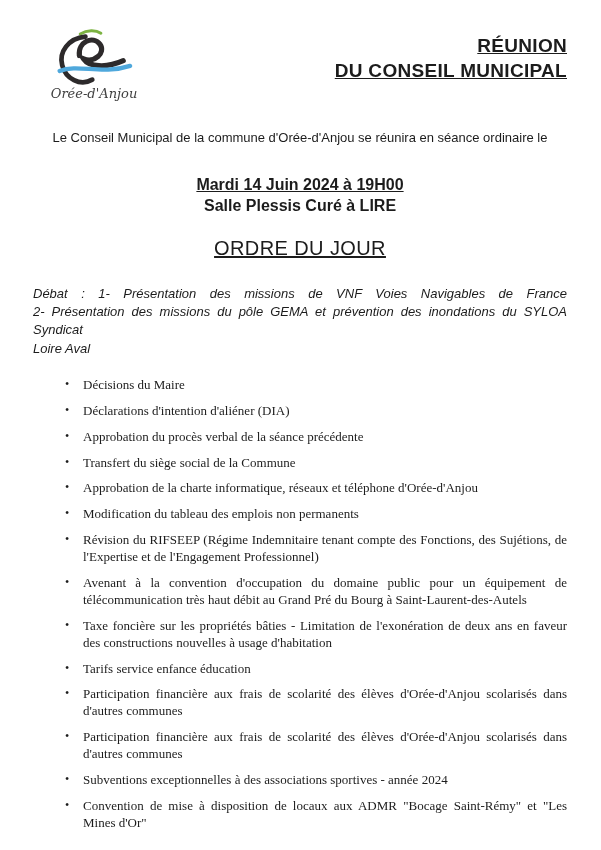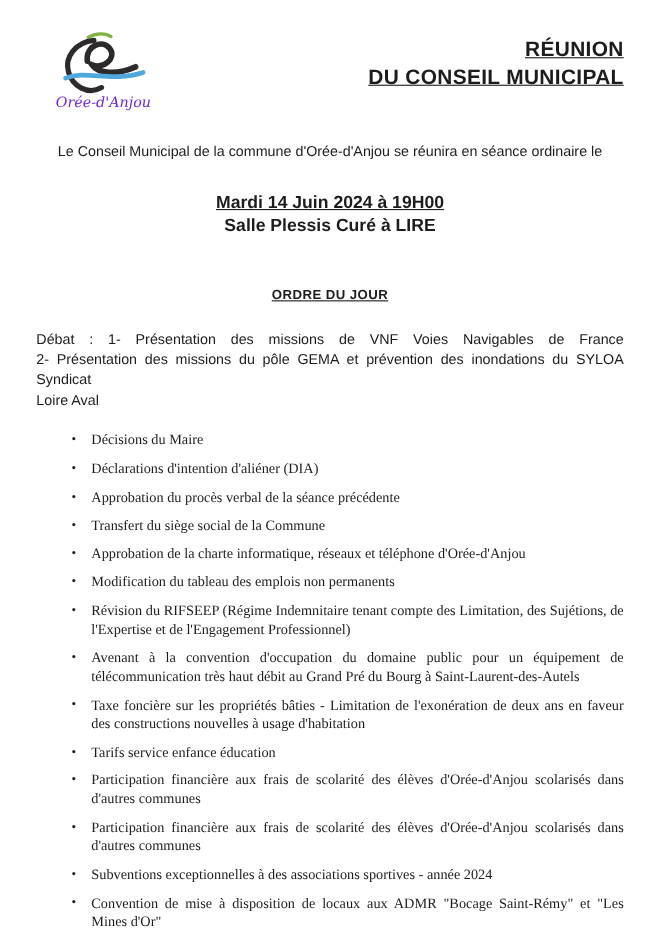--- a/index.html
+++ b/index.html
@@ -20,21 +20,21 @@
     position: absolute;
     left: 10px; top: 2px;
     width: 102px;
     text-align: center;
   }
   .logo svg { display: block; margin: 0 auto; }
   .logo-text {
     font-family: "DejaVu Serif", serif;
     font-style: italic;
     font-size: 13px;
-    color: #6d28d9;
+    color: #404040;
     margin-top: -4px;
     white-space: nowrap;
   }
   .title-block {
     text-align: right;
     padding-top: 8px;
     margin-left: 26px;
     font-weight: bold;
     font-size: 19px;
     line-height: 1.3;
@@ -50,31 +50,32 @@
     line-height: 1.3;
   }
 
   
   .meeting { margin-top: 27px; text-align: center; line-height: 1.35; }
   .meeting-datetime { font-size: 16px; font-weight: bold; text-decoration: underline; }
   .meeting-location { font-size: 16px; font-weight: bold; }
 
   
   .agenda-heading {
-    margin-top: 44px;
+    margin-top: 20px;
     text-align: center;
-    font-size: 12px;
-    font-weight: bold;
+    font-size: 20px;
+    font-weight: normal;
     text-decoration: underline;
     letter-spacing: 0.4px;
   }
 
   
   .debat {
     margin-top: 25px;
+    font-style: italic;
     font-size: 13px;
     line-height: 1.4;
   }
   .debat-line.justify-full { text-align: justify; text-align-last: justify; }
 
   
   .agenda-list {
     margin: 19px 0 0 0;
     padding: 0 0 0 30px;
     list-style: none;
@@ -136,21 +137,21 @@
     <div class="debat-line">Loire Aval</div>
   </div>
 
   <ul class="agenda-list">
       <li>Décisions du Maire</li>
       <li>Déclarations d'intention d'aliéner (DIA)</li>
       <li>Approbation du procès verbal de la séance précédente</li>
       <li>Transfert du siège social de la Commune</li>
       <li>Approbation de la charte informatique, réseaux et téléphone d'Orée-d'Anjou</li>
       <li>Modification du tableau des emplois non permanents</li>
-      <li>Révision du RIFSEEP (Régime Indemnitaire tenant compte des Limitation, des Sujétions, de l'Expertise et de l'Engagement Professionnel)</li>
+      <li>Révision du RIFSEEP (Régime Indemnitaire tenant compte des Fonctions, des Sujétions, de l'Expertise et de l'Engagement Professionnel)</li>
       <li>Avenant à la convention d'occupation du domaine public pour un équipement de télécommunication très haut débit au Grand Pré du Bourg à Saint-Laurent-des-Autels</li>
       <li>Taxe foncière sur les propriétés bâties - Limitation de l'exonération de deux ans en faveur des constructions nouvelles à usage d'habitation</li>
       <li>Tarifs service enfance éducation</li>
       <li>Participation financière aux frais de scolarité des élèves d'Orée-d'Anjou scolarisés dans d'autres communes</li>
       <li>Participation financière aux frais de scolarité des élèves d'Orée-d'Anjou scolarisés dans d'autres communes</li>
       <li>Subventions exceptionnelles à des associations sportives - année 2024</li>
       <li>Convention de mise à disposition de locaux aux ADMR "Bocage Saint-Rémy" et "Les Mines d'Or"</li>
     </ul>
 
 </div>

